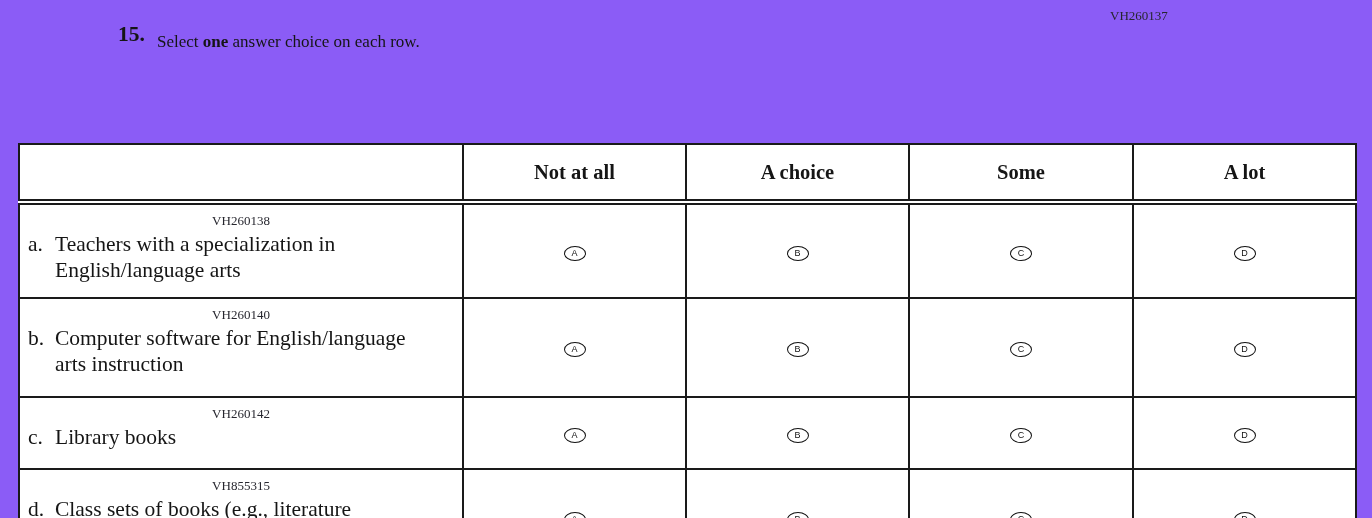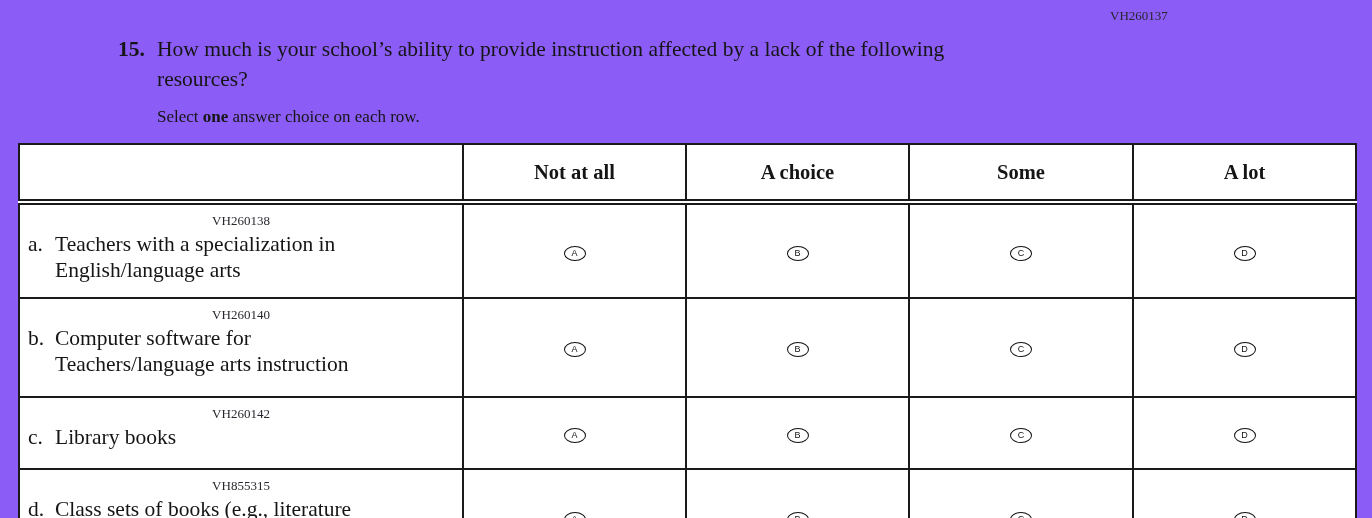--- a/index.html
+++ b/index.html
@@ -15,21 +15,21 @@
   .top-code {
     position:absolute;
     left:1110px;
     top:8px;
     font-size:13px;
     color:#26262e;
   }
   .question-block {
     position:absolute;
     left:118px;
-    top:34px;
+    top:19px;
     display:flex;
   }
   .qnum {
     font-weight:bold;
     font-size:21.5px;
     line-height:30px;
     width:39px;
     flex:0 0 39px;
   }
   .qbody { width:845px; }
@@ -112,21 +112,20 @@
 </head>
 <body>
 
 <div class="page">
 
   <div class="top-code">VH260137</div>
 
   <div class="question-block">
     <div class="qnum">15.</div>
     <div class="qbody">
-      <div class="qtext">How much is your school’s ability to provide instruction affected by a lack of the following resources?</div>
       <div class="instruction"><span>Select </span><b>one</b><span> answer choice on each row.</span></div>
     </div>
   </div>
 
   <table class="qtable">
     <colgroup>
       <col class="c-label">
         <col class="c-opt1">
         <col class="c-opt2">
         <col class="c-opt3">
@@ -153,21 +152,21 @@
         <td class="opt-cell"><span class="bubble">A</span></td>
         <td class="opt-cell"><span class="bubble">B</span></td>
         <td class="opt-cell"><span class="bubble">C</span></td>
         <td class="opt-cell"><span class="bubble">D</span></td>
       </tr>
       <tr class="r-b">
         <td class="label-cell">
           <div class="vh-code">VH260140</div>
           <div class="row-label">
             <span class="row-letter">b.</span>
-            <span class="label-text">Computer software for Teachers/language arts instruction</span>
+            <span class="label-text">Computer software for English/language arts instruction</span>
           </div>
         </td>
         <td class="opt-cell"><span class="bubble">A</span></td>
         <td class="opt-cell"><span class="bubble">B</span></td>
         <td class="opt-cell"><span class="bubble">C</span></td>
         <td class="opt-cell"><span class="bubble">D</span></td>
       </tr>
       <tr class="r-c">
         <td class="label-cell">
           <div class="vh-code">VH260142</div>

